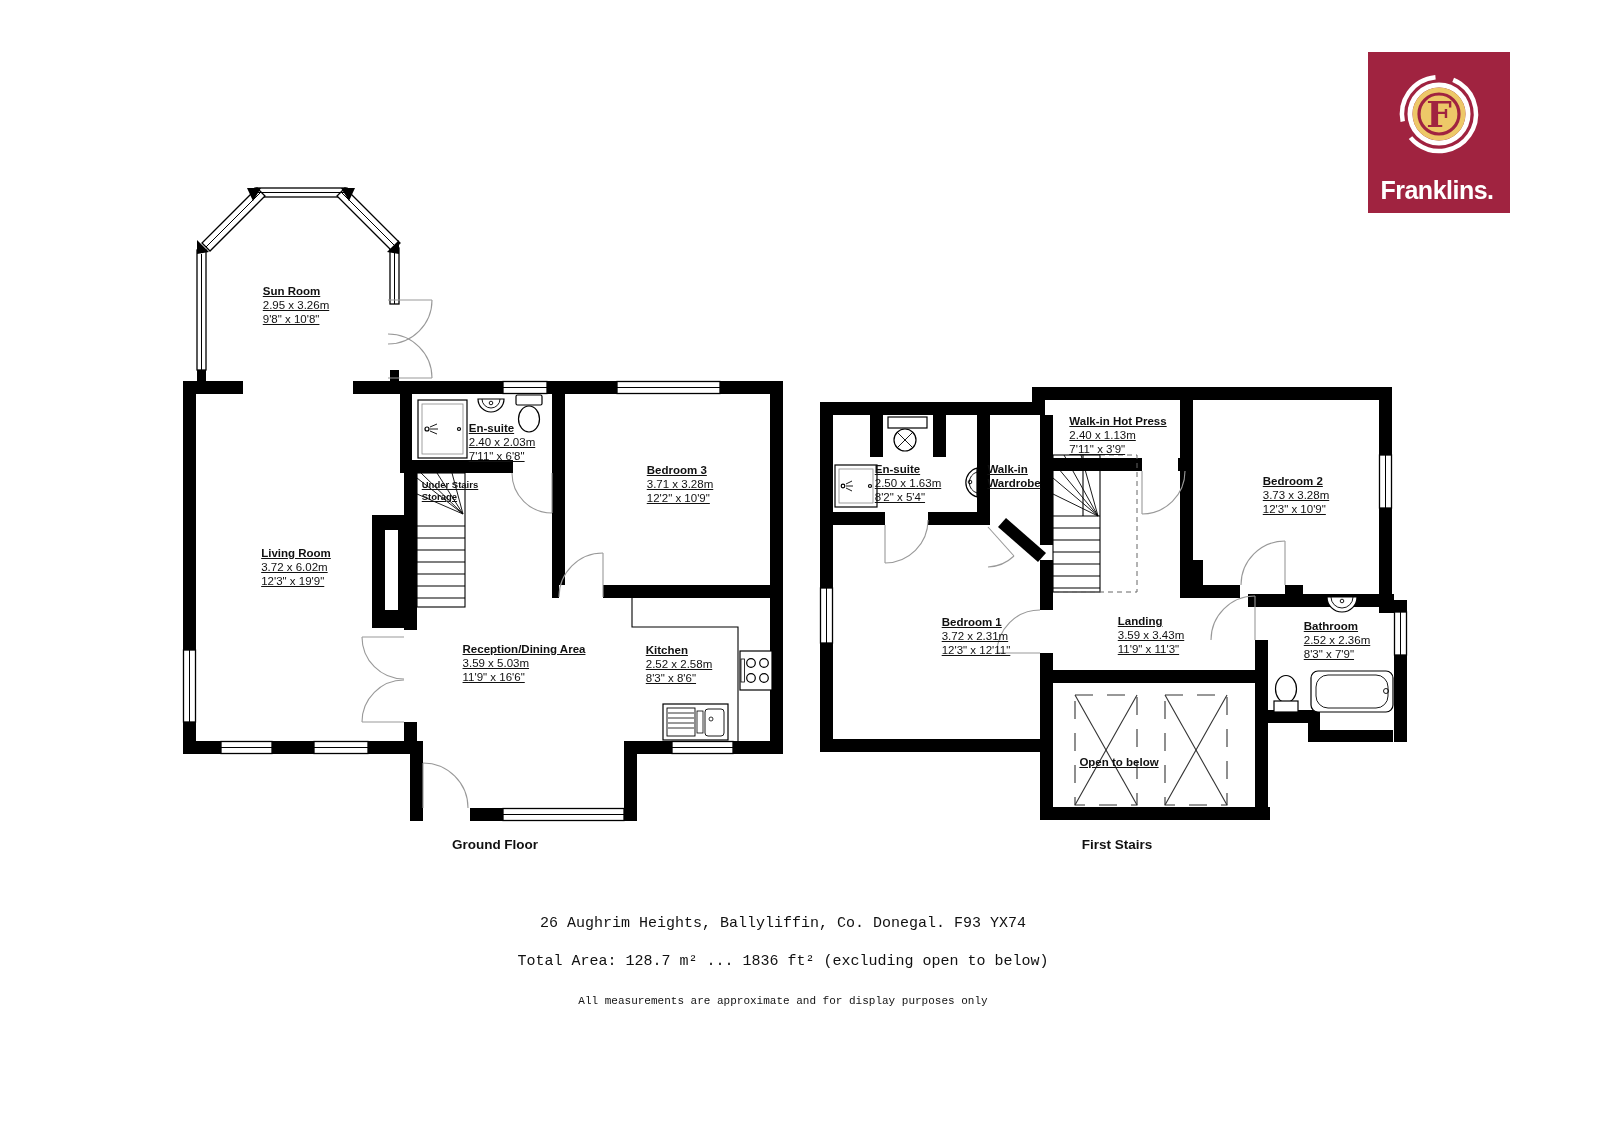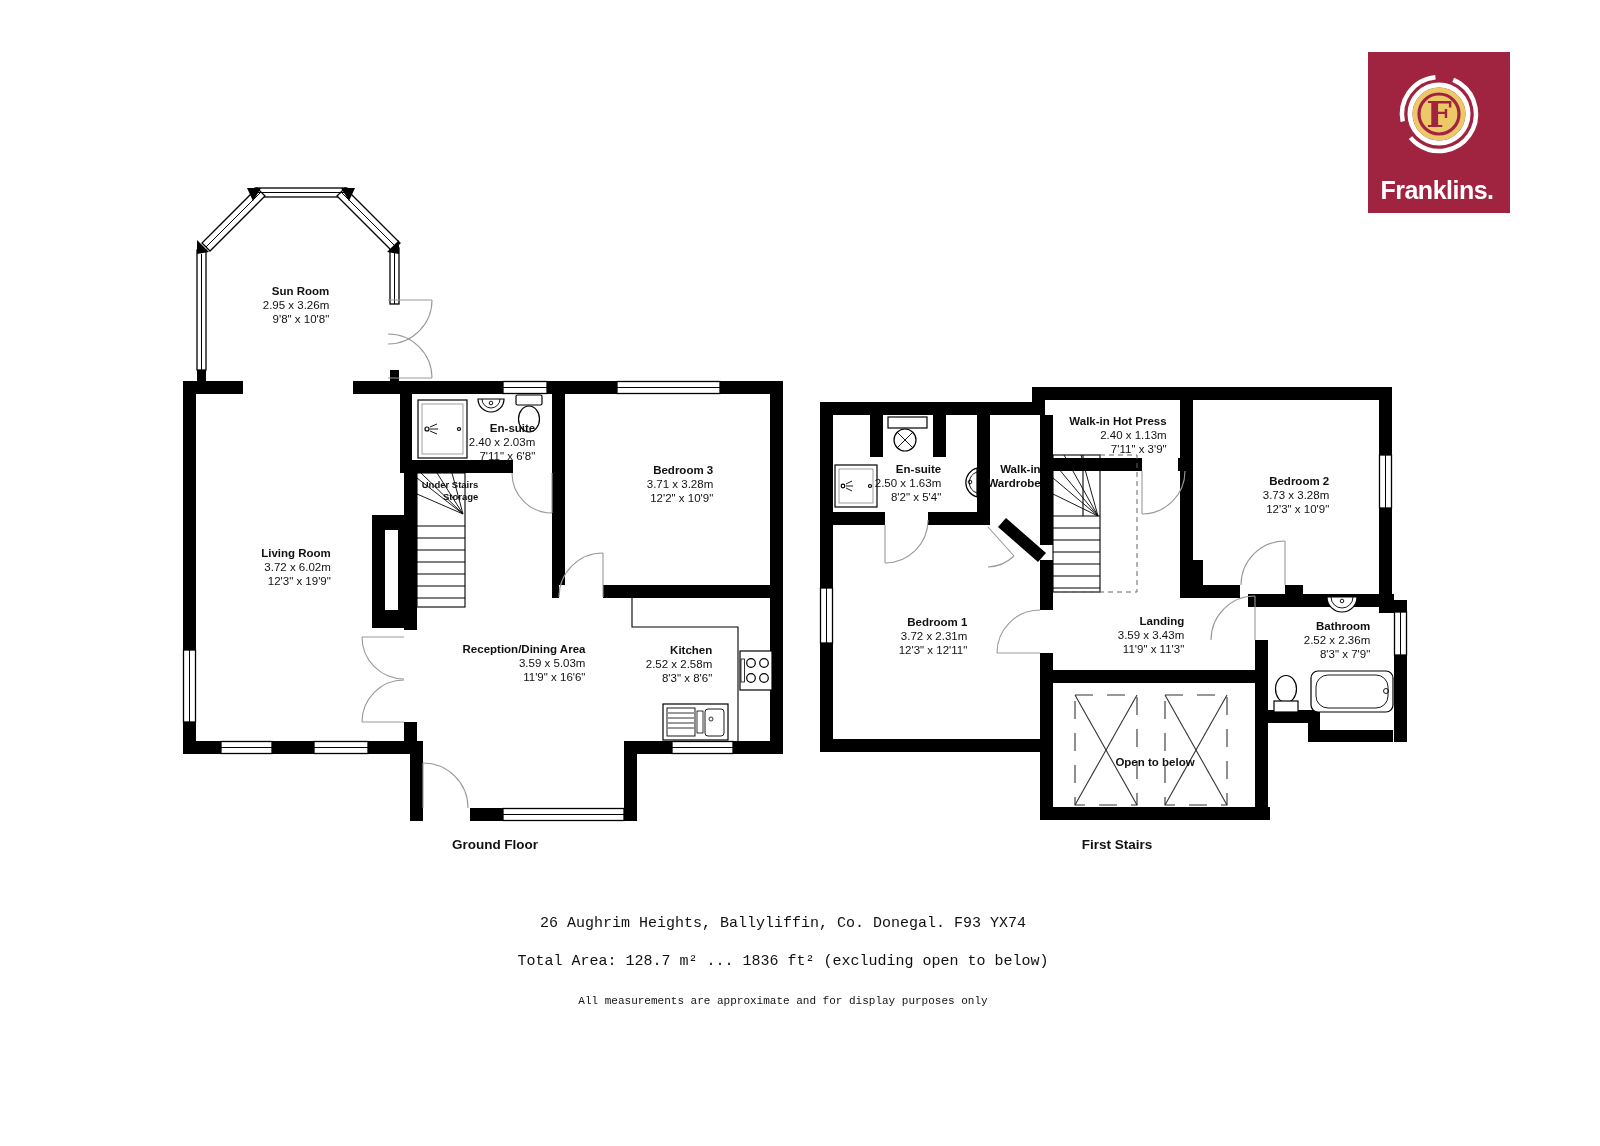--- a/index.html
+++ b/index.html
@@ -1,20 +1,20 @@
 <!DOCTYPE html>
 <html><head>
 <meta charset="utf-8">
 <style>
   html,body{margin:0;padding:0;background:#fff;}
   #canvas{position:relative;width:1600px;height:1146px;background:#fff;overflow:hidden;
           font-family:"Liberation Sans", sans-serif;color:#111;}
   #plan-svg{position:absolute;left:0;top:0;}
-  .room-label{position:absolute;transform:translateX(-50%);text-align:right;
-              font-size:11.5px;line-height:14px;white-space:nowrap;}
+  .room-label{position:absolute;transform:translateX(-50%);text-align:left;
+              font-size:11.5px;line-height:14px;white-space:nowrap;text-decoration:underline;}
   .room-label .rname{font-weight:bold;}
   .room-label.small{font-size:9.5px;line-height:11.5px;font-weight:bold;}
   .room-label.bold-only div{font-weight:bold;}
   .floor-title{position:absolute;transform:translateX(-50%);font-size:13.5px;font-weight:bold;margin-left:19px;}
   .footer-line{position:absolute;left:783px;transform:translateX(-50%);font-size:15px;white-space:nowrap;font-family:Liberation Mono, monospace;}
   .footer-line.small{font-size:11px;}
   #logo{position:absolute;left:1368px;top:52px;width:142px;height:161px;}
   #logo .brand{position:absolute;left:0;right:4px;bottom:8px;text-align:center;color:#fff;
                font-size:25px;font-weight:bold;letter-spacing:-0.5px;}
 </style>
@@ -381,36 +381,36 @@
 <div class="room-label" style="left:1118px;top:414px">
   <div class="rname">Walk-in Hot Press</div>
   <div>2.40 x 1.13m</div>
   <div>7'11" x 3'9"</div>
 </div>
 <div class="room-label" style="left:1296px;top:474px">
   <div class="rname">Bedroom 2</div>
   <div>3.73 x 3.28m</div>
   <div>12'3" x 10'9"</div>
 </div>
-<div class="room-label" style="left:933px;top:615px">
+<div class="room-label" style="left:976px;top:615px">
   <div class="rname">Bedroom 1</div>
   <div>3.72 x 2.31m</div>
   <div>12'3" x 12'11"</div>
 </div>
 <div class="room-label" style="left:1151px;top:614px">
   <div class="rname">Landing</div>
   <div>3.59 x 3.43m</div>
   <div>11'9" x 11'3"</div>
 </div>
 <div class="room-label" style="left:1337px;top:619px">
   <div class="rname">Bathroom</div>
   <div>2.52 x 2.36m</div>
   <div>8'3" x 7'9"</div>
 </div>
-<div class="room-label" style="left:1155px;top:755px">
+<div class="room-label" style="left:1119px;top:755px">
   <div class="rname">Open to below</div>
 </div>
 
 <div class="floor-title" style="left:476px;top:837px">Ground Floor</div>
 <div class="floor-title" style="left:1098px;top:837px">First Stairs</div>
 
 <div class="footer-line" style="top:915px">26 Aughrim Heights, Ballyliffin, Co. Donegal. F93 YX74</div>
 <div class="footer-line" style="top:953px">Total Area: 128.7 m² ... 1836 ft² (excluding open to below)</div>
 <div class="footer-line small" style="top:995px">All measurements are approximate and for display purposes only</div>
 

